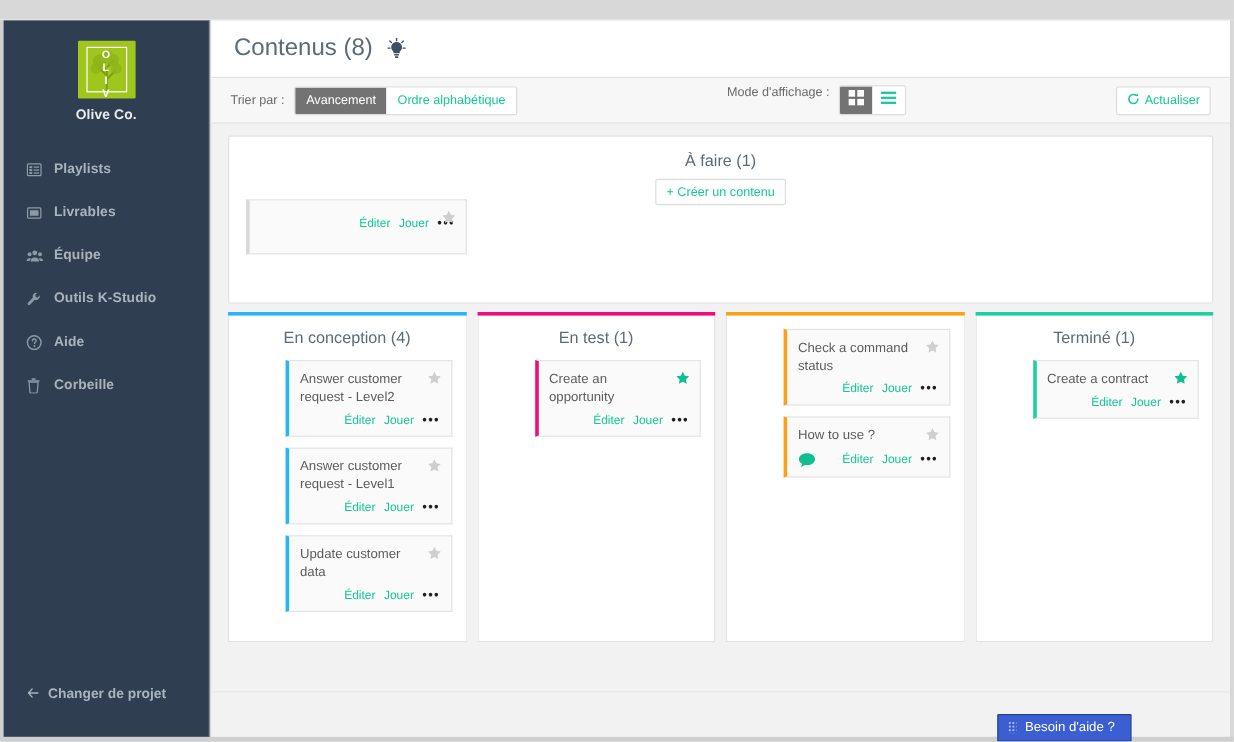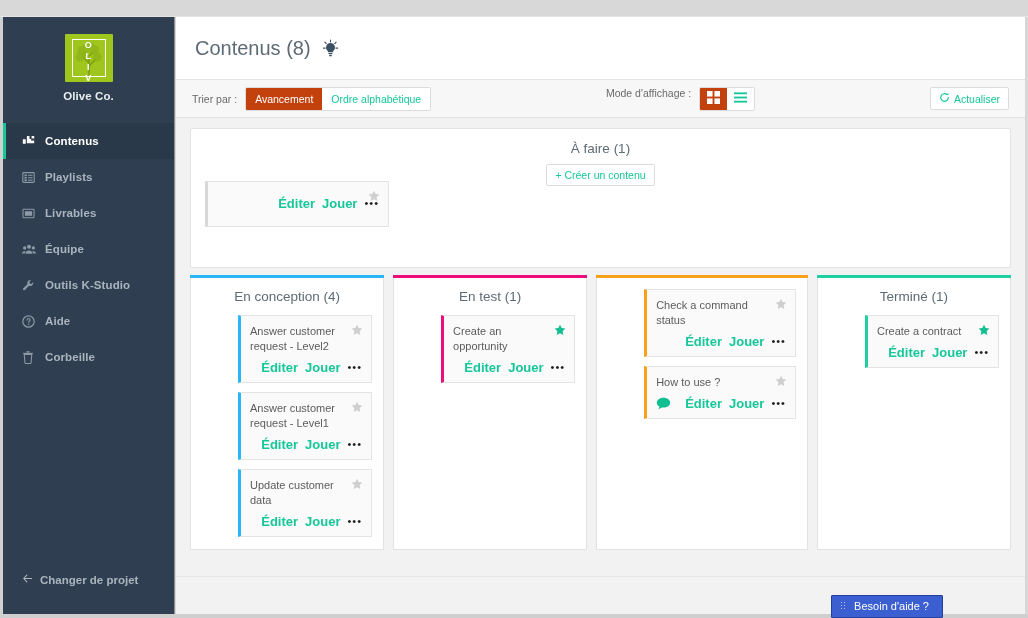--- a/index.html
+++ b/index.html
@@ -71,40 +71,40 @@
   }
   .switch-project .ic { width: 18px; color: #aab4be; }
 
   
   .main {
     position: absolute; left: 176px; top: 17px; width: 849px; height: 597px;
     background: #f2f2f2; overflow: hidden;
   }
 
   .page-header {
-    height: 63px; background: #ffffff; border-bottom: 1px solid #e3e3e3;
+    height: 48px; background: #ffffff; border-bottom: 1px solid #e3e3e3;
     display: flex; align-items: center; padding-left: 19px;
   }
   .page-title { font-size: 20px; color: #5d6b75; font-weight: normal; }
   .bulb { margin-left: 11px; display: inline-flex; align-items: center; }
 
   .toolbar {
     height: 38px; background: #f7f7f7; border-bottom: 1px solid #e3e3e3;
     display: flex; align-items: center; padding: 0 16px;
   }
   .tb-label { font-size: 10.5px; color: #6a6a6a; margin-right: 8px; }
   .seg {
     display: inline-flex; border: 1px solid #dcdcdc; border-radius: 2px;
     overflow: hidden; background: #fff;
   }
   .seg button {
     font-family: inherit; font-size: 10.5px; border: 0; background: #fff;
     color: #16c79a; padding: 4px 9px; cursor: pointer; line-height: 14px;
   }
-  .seg button.on { background: #c2410c; color: #fff; }
+  .seg button.on { background: #737373; color: #fff; }
   .seg .icbtn { padding: 3px 7px; display: inline-flex; align-items: center; }
   .tb-group { display: flex; align-items: flex-start; }
   .tb-group.mode { margin-left: auto; }
   .refresh-btn {
     margin-left: auto; display: inline-flex; align-items: center; gap: 4px;
     background: #ffffff; border: 1px solid #dcdcdc; border-radius: 2px;
     color: #16c79a; font-size: 10.5px; padding: 4px 8px; cursor: pointer;
     font-family: inherit;
   }
 
@@ -136,21 +136,21 @@
   .card-star {
     position: absolute; right: 8px; top: 8px; font-size: 12px; color: #cfcfcf;
     line-height: 12px; cursor: pointer;
   }
   .card-star.on { color: #0fbf8f; }
   .card-foot {
     display: flex; align-items: center; margin-top: 6px; gap: 7px;
   }
   .card-foot .spacer { flex: 1; }
   .card-link {
-    color: #16c79a; font-size: 13px; cursor: pointer; text-decoration: none; font-weight: bold;
+    color: #16c79a; font-size: 10px; cursor: pointer; text-decoration: none;
   }
   .dots { color: #1f1f1f; font-size: 11px; letter-spacing: 1px; cursor: pointer; line-height: 11px; }
   .bubble { color: #0fbf8f; display: inline-flex; align-items: center; }
 
   .todo-card-wrap { position: absolute; left: 14px; top: 52px; width: 184px; }
   .todo-card-wrap .card { border-left-color: #d8d8d8; }
 
   
   .columns { display: flex; gap: 9px; margin-top: 10px; }
   .col {
@@ -211,29 +211,20 @@
           <div>L</div>
           <div>I</div>
           <div>V</div>
 
         </div>
       </div>
       <div class="brand-name">Olive Co.</div>
     </div>
 
     <div class="nav" id="nav">
-        <div class="nav-item active">
-          <span class="ic">
-            <svg width="13" height="13" viewBox="0 0 16 16">
-              <path d="M6 1.2h3.2v1.9a1.4 1.4 0 1 0 2.6 0V1.2H15v3.1h-1.9a1.4 1.4 0 1 0 0 2.6H15v3.1H6z" fill="currentColor"></path>
-              <path d="M1 5.2h3.6v5.6H1z" fill="currentColor"></path>
-            </svg>
-          </span>
-          <span class="nav-label">Contenus</span>
-        </div>
         <div class="nav-item">
           <span class="ic">
             <svg width="13" height="13" viewBox="0 0 16 16">
               <rect x="1" y="2" width="14" height="12" rx="1" fill="none" stroke="currentColor" stroke-width="1.3"></rect>
               <rect x="3" y="4.3" width="3" height="2" fill="currentColor"></rect>
               <rect x="3" y="7.3" width="3" height="2" fill="currentColor"></rect>
               <rect x="3" y="10.3" width="3" height="2" fill="currentColor"></rect>
               <rect x="7.5" y="4.6" width="5.5" height="1.3" fill="currentColor"></rect>
               <rect x="7.5" y="7.6" width="5.5" height="1.3" fill="currentColor"></rect>
               <rect x="7.5" y="10.6" width="5.5" height="1.3" fill="currentColor"></rect>

